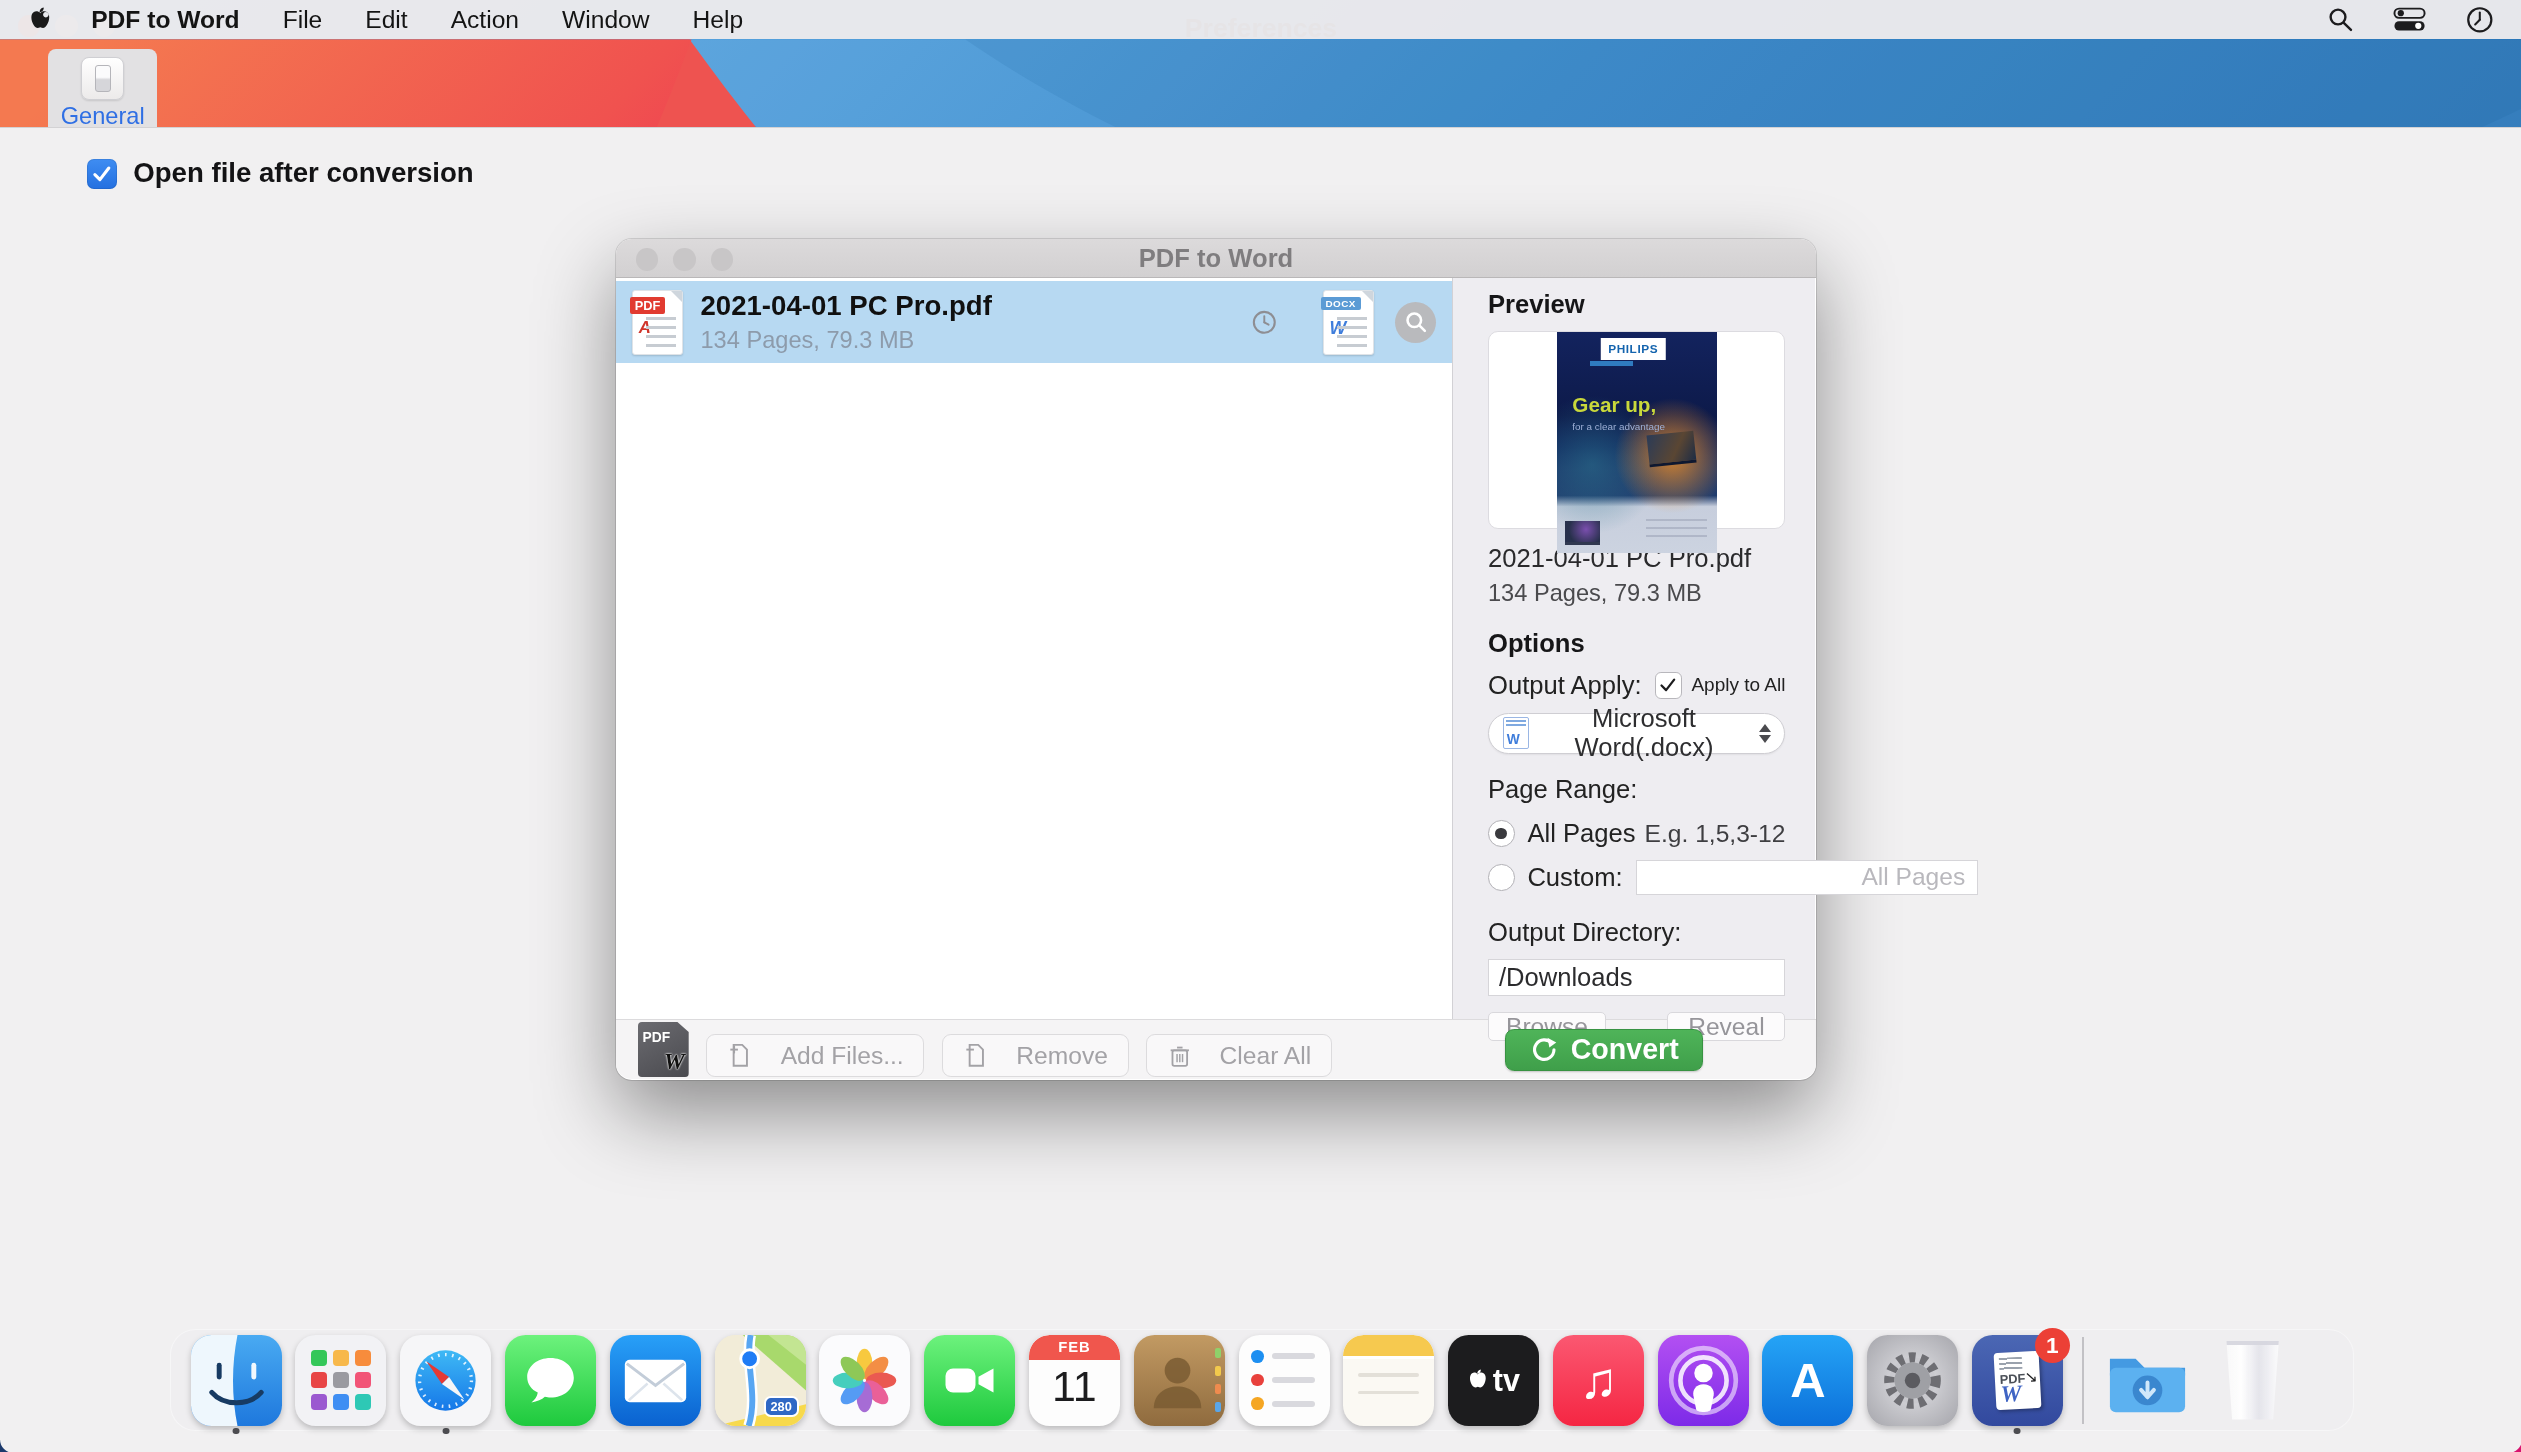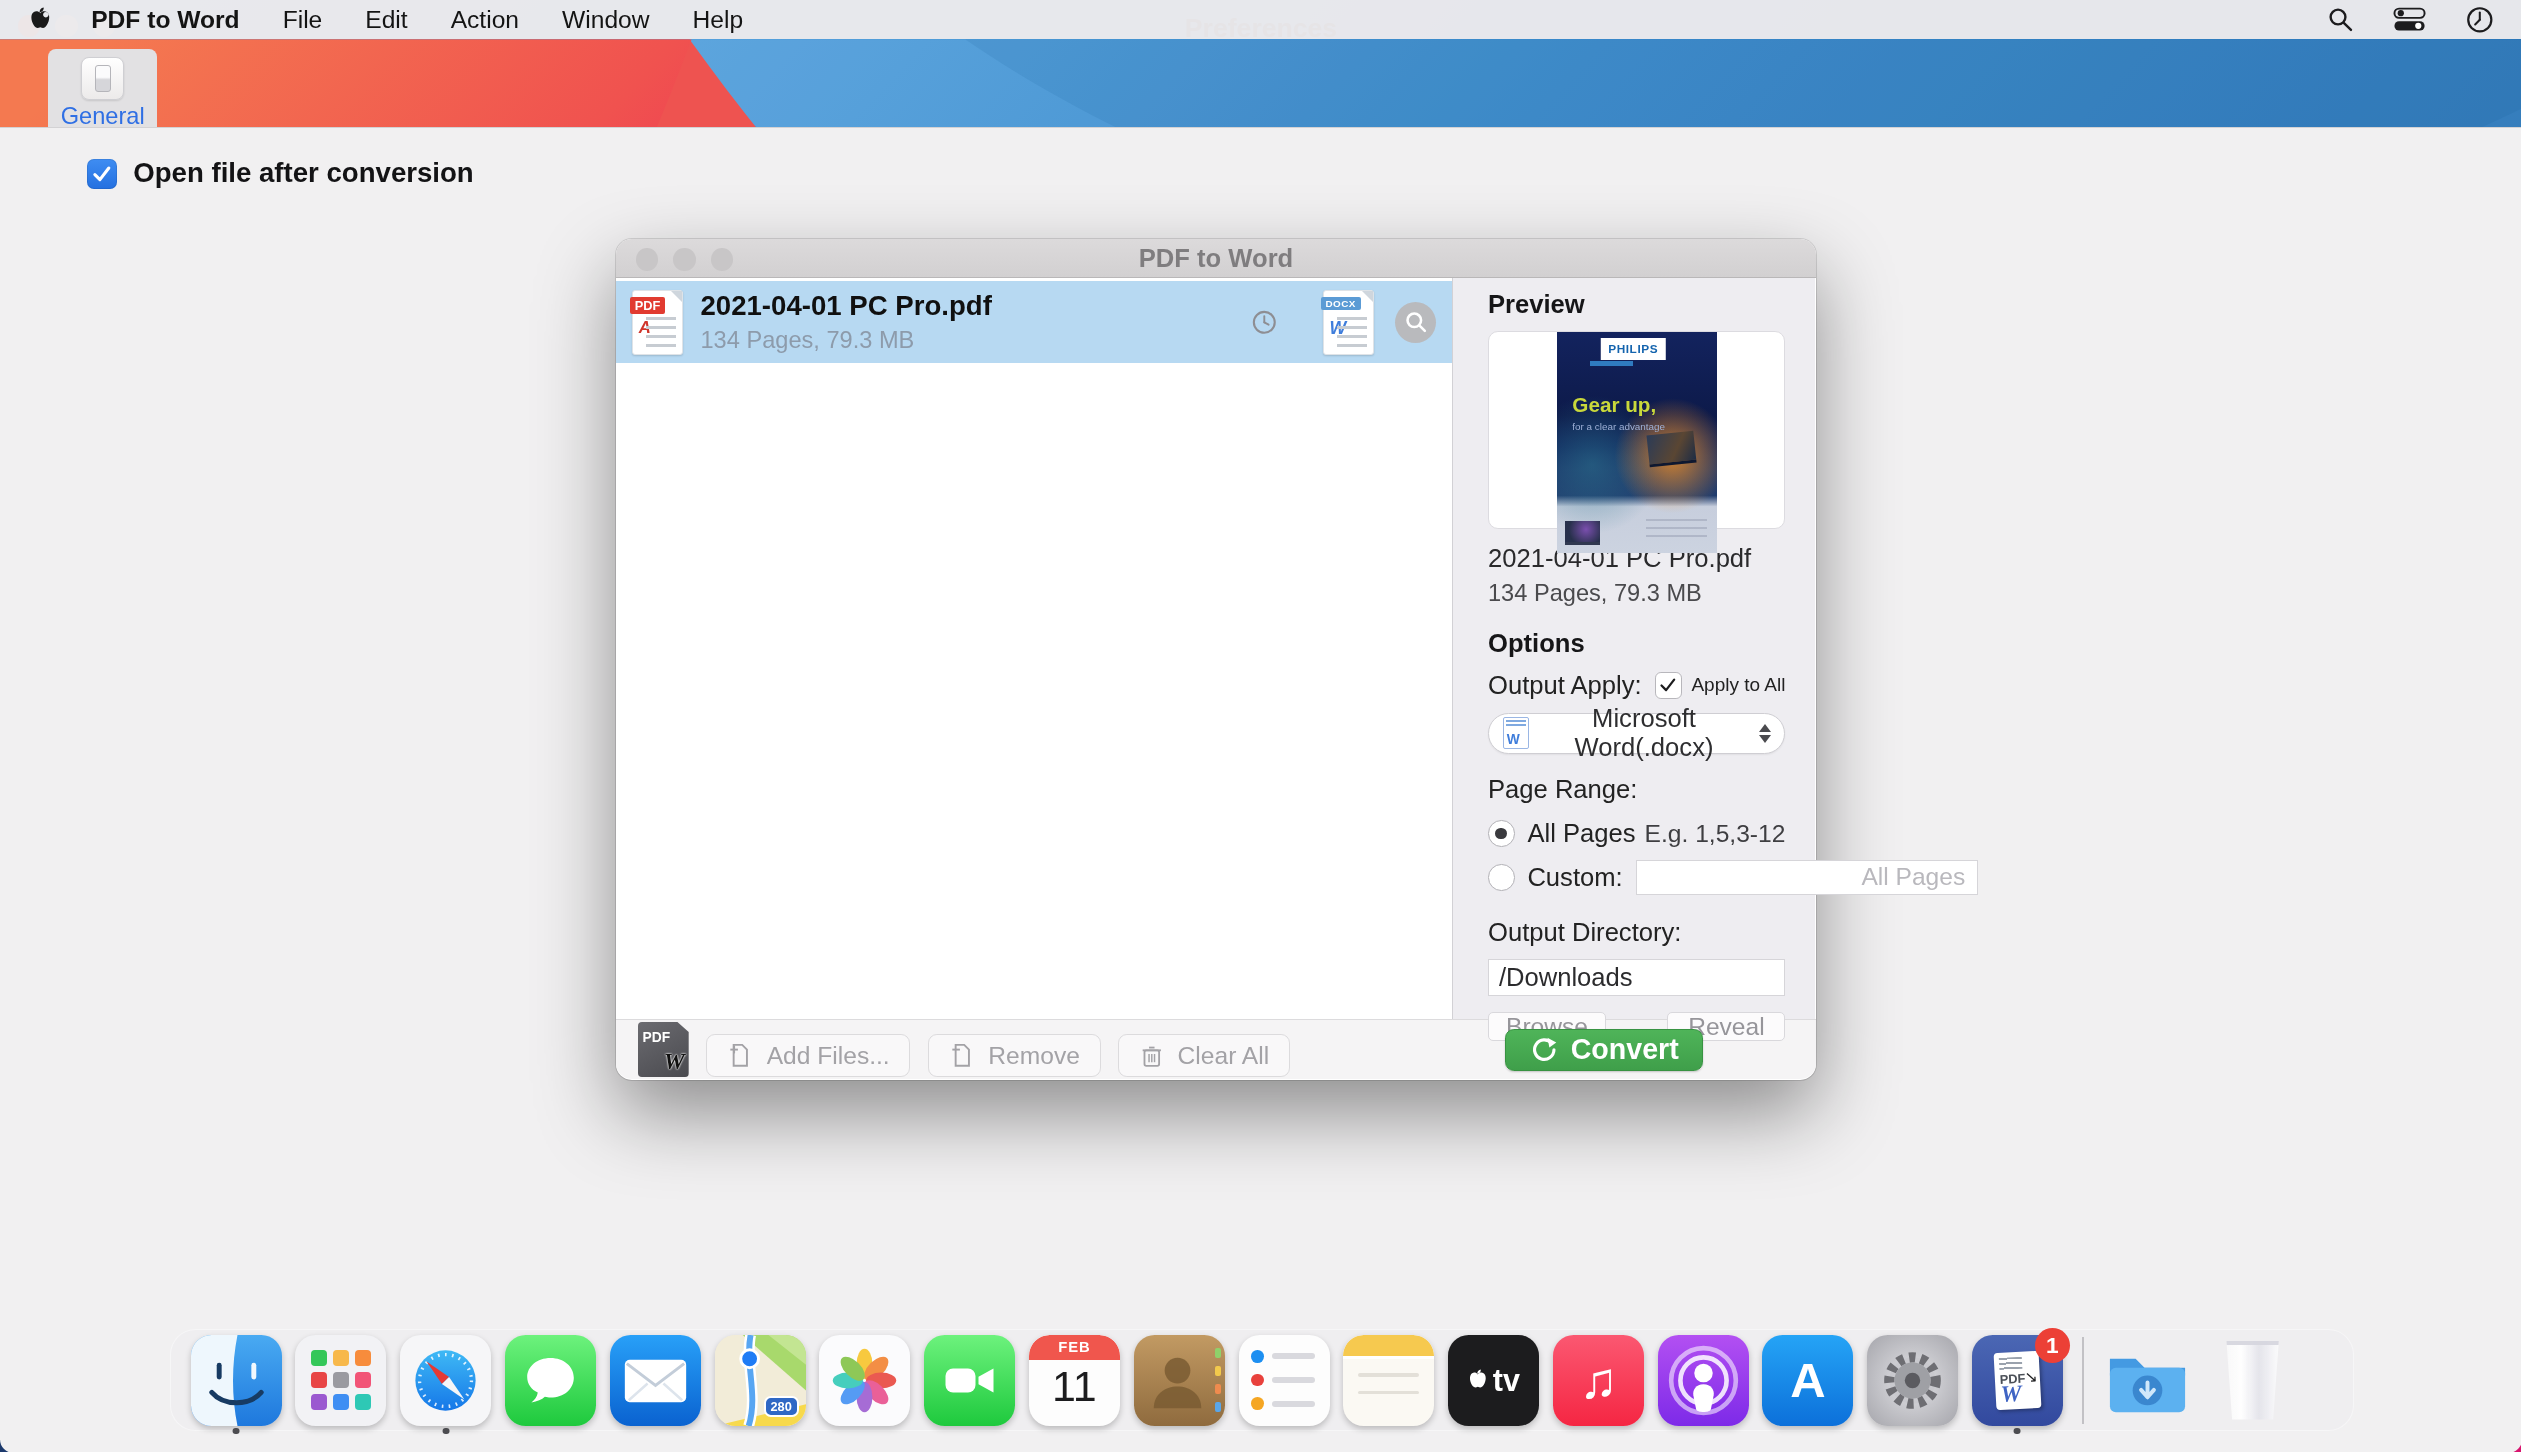--- a/index.html
+++ b/index.html
@@ -124,21 +124,21 @@
 
   
   .toolbar { height:60px; border-top:1px solid #dcdbdd; background:#f5f4f5;
     border-radius:0 0 15.8px 15.8px; display:flex; align-items:center; padding:0 21.7px; }
   .app-logo { width:51px; height:55px; background:linear-gradient(150deg,#6b6b70,#4a4a4f); border-radius:3.9px;
     position:relative; flex:0 0 auto; clip-path:polygon(0 0, 78% 0, 100% 18%, 100% 100%, 0 100%); }
   .app-logo .lp { position:absolute; top:7.9px; left:4.9px; color:#fff; font-size:13.8px; font-weight:bold; }
   .app-logo .lw { position:absolute; bottom:2px; right:3.9px; color:#111; font-size:23.6px; font-weight:bold;
     font-style:italic; font-family:"Liberation Serif",serif; text-shadow:0 0 2px #fff,0 0 2px #fff; }
   .tb-btn { height:43px; margin-left:17.7px; padding:0 19.7px; background:#f9f8f9; border:1px solid #dcdbdd;
-    border-radius:8.9px; display:flex; align-items:center; gap:13px; color:#a3a2a6; font-size:24.6px;margin-top:12px; }
+    border-radius:8.9px; display:flex; align-items:center; gap:27px; color:#a3a2a6; font-size:24.6px;margin-top:12px; }
   .convert-btn { margin-left:auto; margin-right:91px; height:42px; padding:0 23.6px;
     background:linear-gradient(#4fb459,#3f9f4a); border:1px solid #389342; border-radius:8.9px;
     display:flex; align-items:center; gap:11.8px; color:#fff; font-size:28.6px; font-weight:600;
     box-shadow:0 1px 2px rgba(0,0,0,.2); }
 
   
   #prefs-window { left:737px; top:544px; width:644px; height:283px; z-index:30;
     background:#ececec; border-radius:13.8px; box-shadow:0 39px 89px rgba(0,0,0,.5), 0 0 0 1px rgba(0,0,0,.14); }
   .pref-title { position:absolute; top:12.8px; width:100%; text-align:center; font-size:26.6px;
     font-weight:bold; color:#1d1d1f; }

